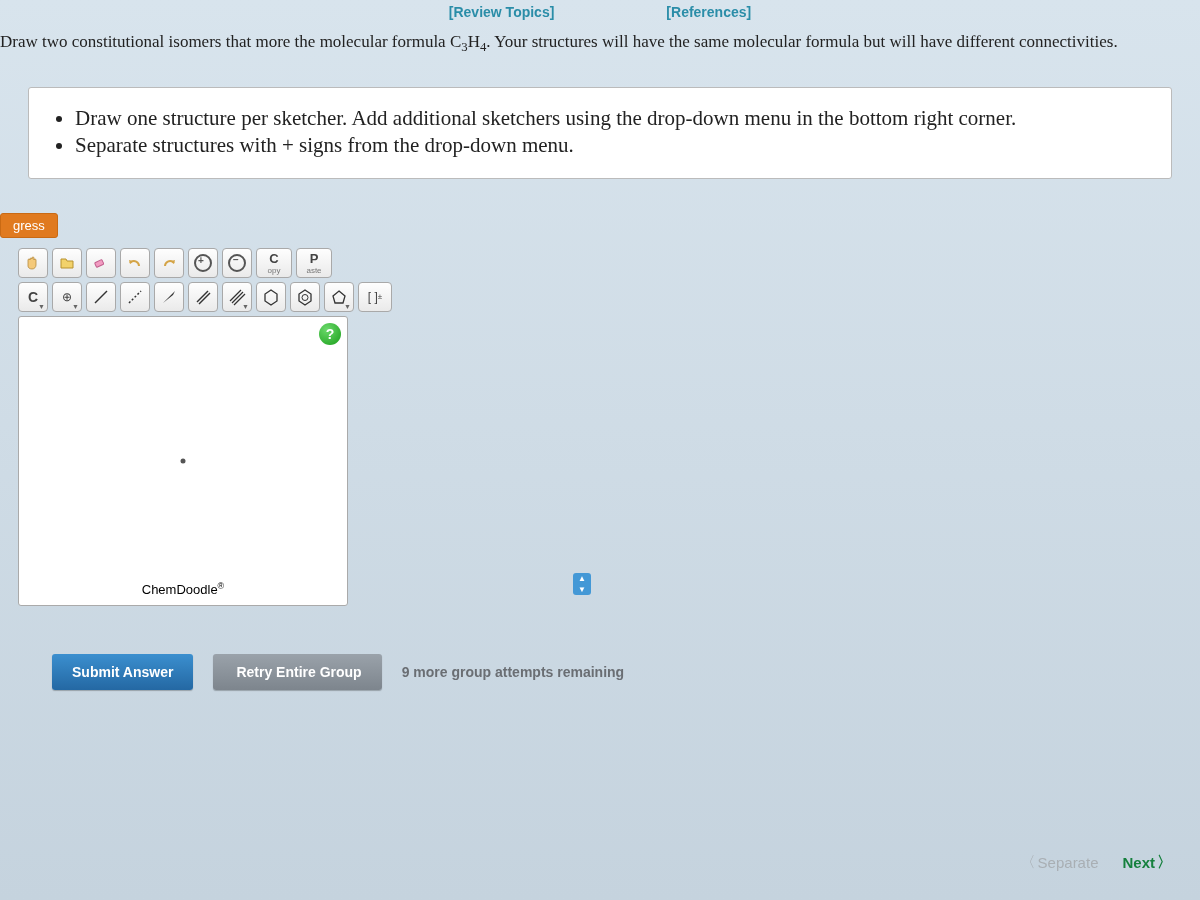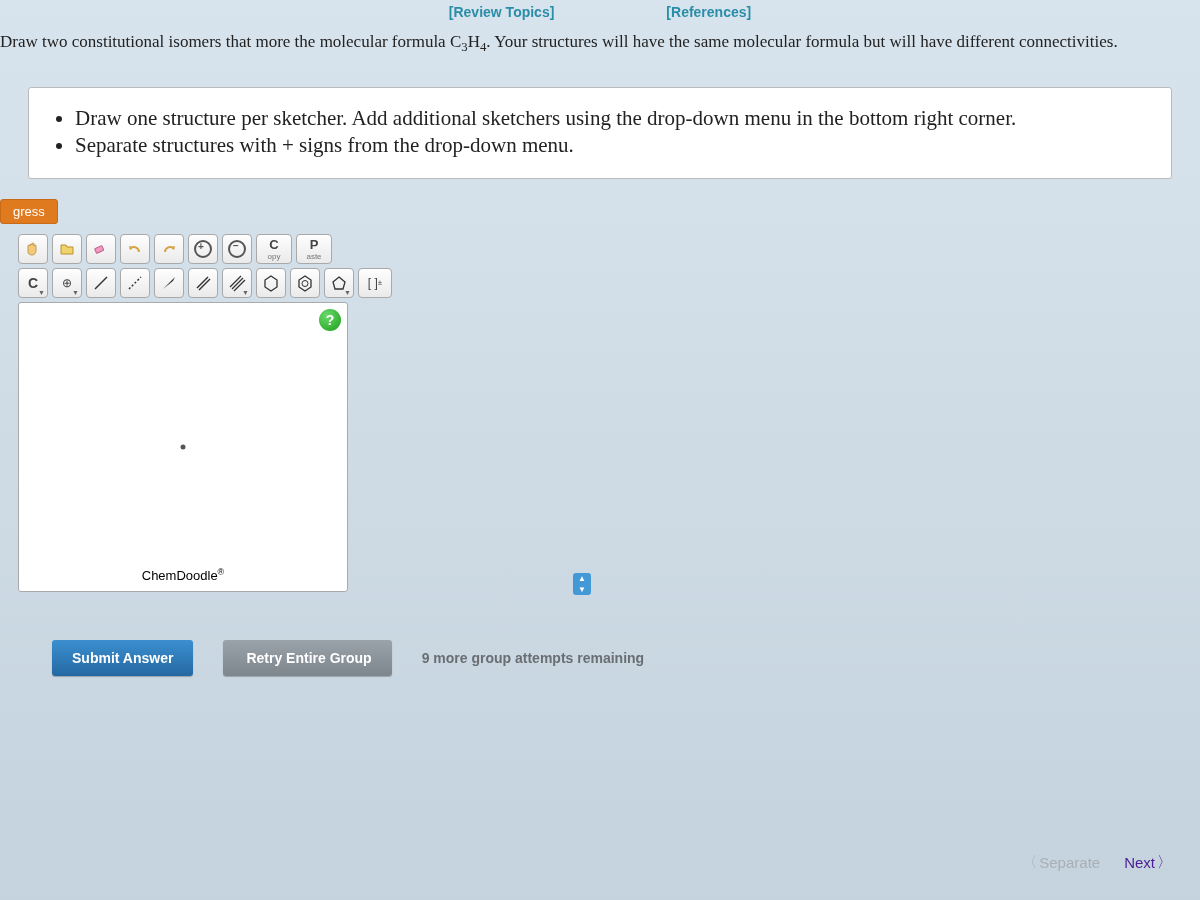--- a/index.html
+++ b/index.html
@@ -42,21 +42,21 @@
   .instruction-box li { margin-bottom: 2px; }
 
   .progress-tab {
     display: inline-block;
     background: #e07a1f;
     color: #fff;
     font-family: Arial, sans-serif;
     font-size: 13px;
     padding: 4px 12px;
     border-radius: 3px;
-    margin-top: 20px;
+    margin-top: 34px;
     margin-left: 0;
     border: 1px solid #c96a14;
   }
 
   .sketcher-wrap {
     margin: 10px 0 0 18px;
     width: 570px;
   }
   .toolbar {
     display: flex;
@@ -134,21 +134,21 @@
     display: flex; flex-direction: column;
     cursor:pointer;
   }
   .stepper div {
     flex:1; color:#fff; font-size:8px;
     display:flex;align-items:center;justify-content:center;
   }
 
   .action-row {
     margin: 48px 0 0 52px;
-    display: flex; align-items: center; gap: 30px;
+    display: flex; align-items: center; gap: 20px;
     font-family: Arial, sans-serif;
   }
   .btn {
     padding: 10px 20px;
     border-radius: 3px;
     font-size: 14px;
     font-weight: bold;
     color: #fff;
     cursor: pointer;
     border: none;
@@ -159,21 +159,21 @@
 
   .nav-row {
     position: absolute;
     right: 28px; bottom: 28px;
     display: flex; gap: 24px;
     font-family: Arial, sans-serif;
     font-size: 15px;
   }
   .nav-link { display:flex; align-items:center; gap:2px; cursor:pointer; }
   .nav-link.prev { color: #a9afb4; }
-  .nav-link.next { color: #4c1d95; font-weight:normal;}
+  .nav-link.next { color: #15803d; font-weight:bold;}
 </style>
 </head>
 <body>
 
 
 
 <div class="top-links">
   <a>[Review Topics]</a>
   <a>[References]</a>
 </div>

